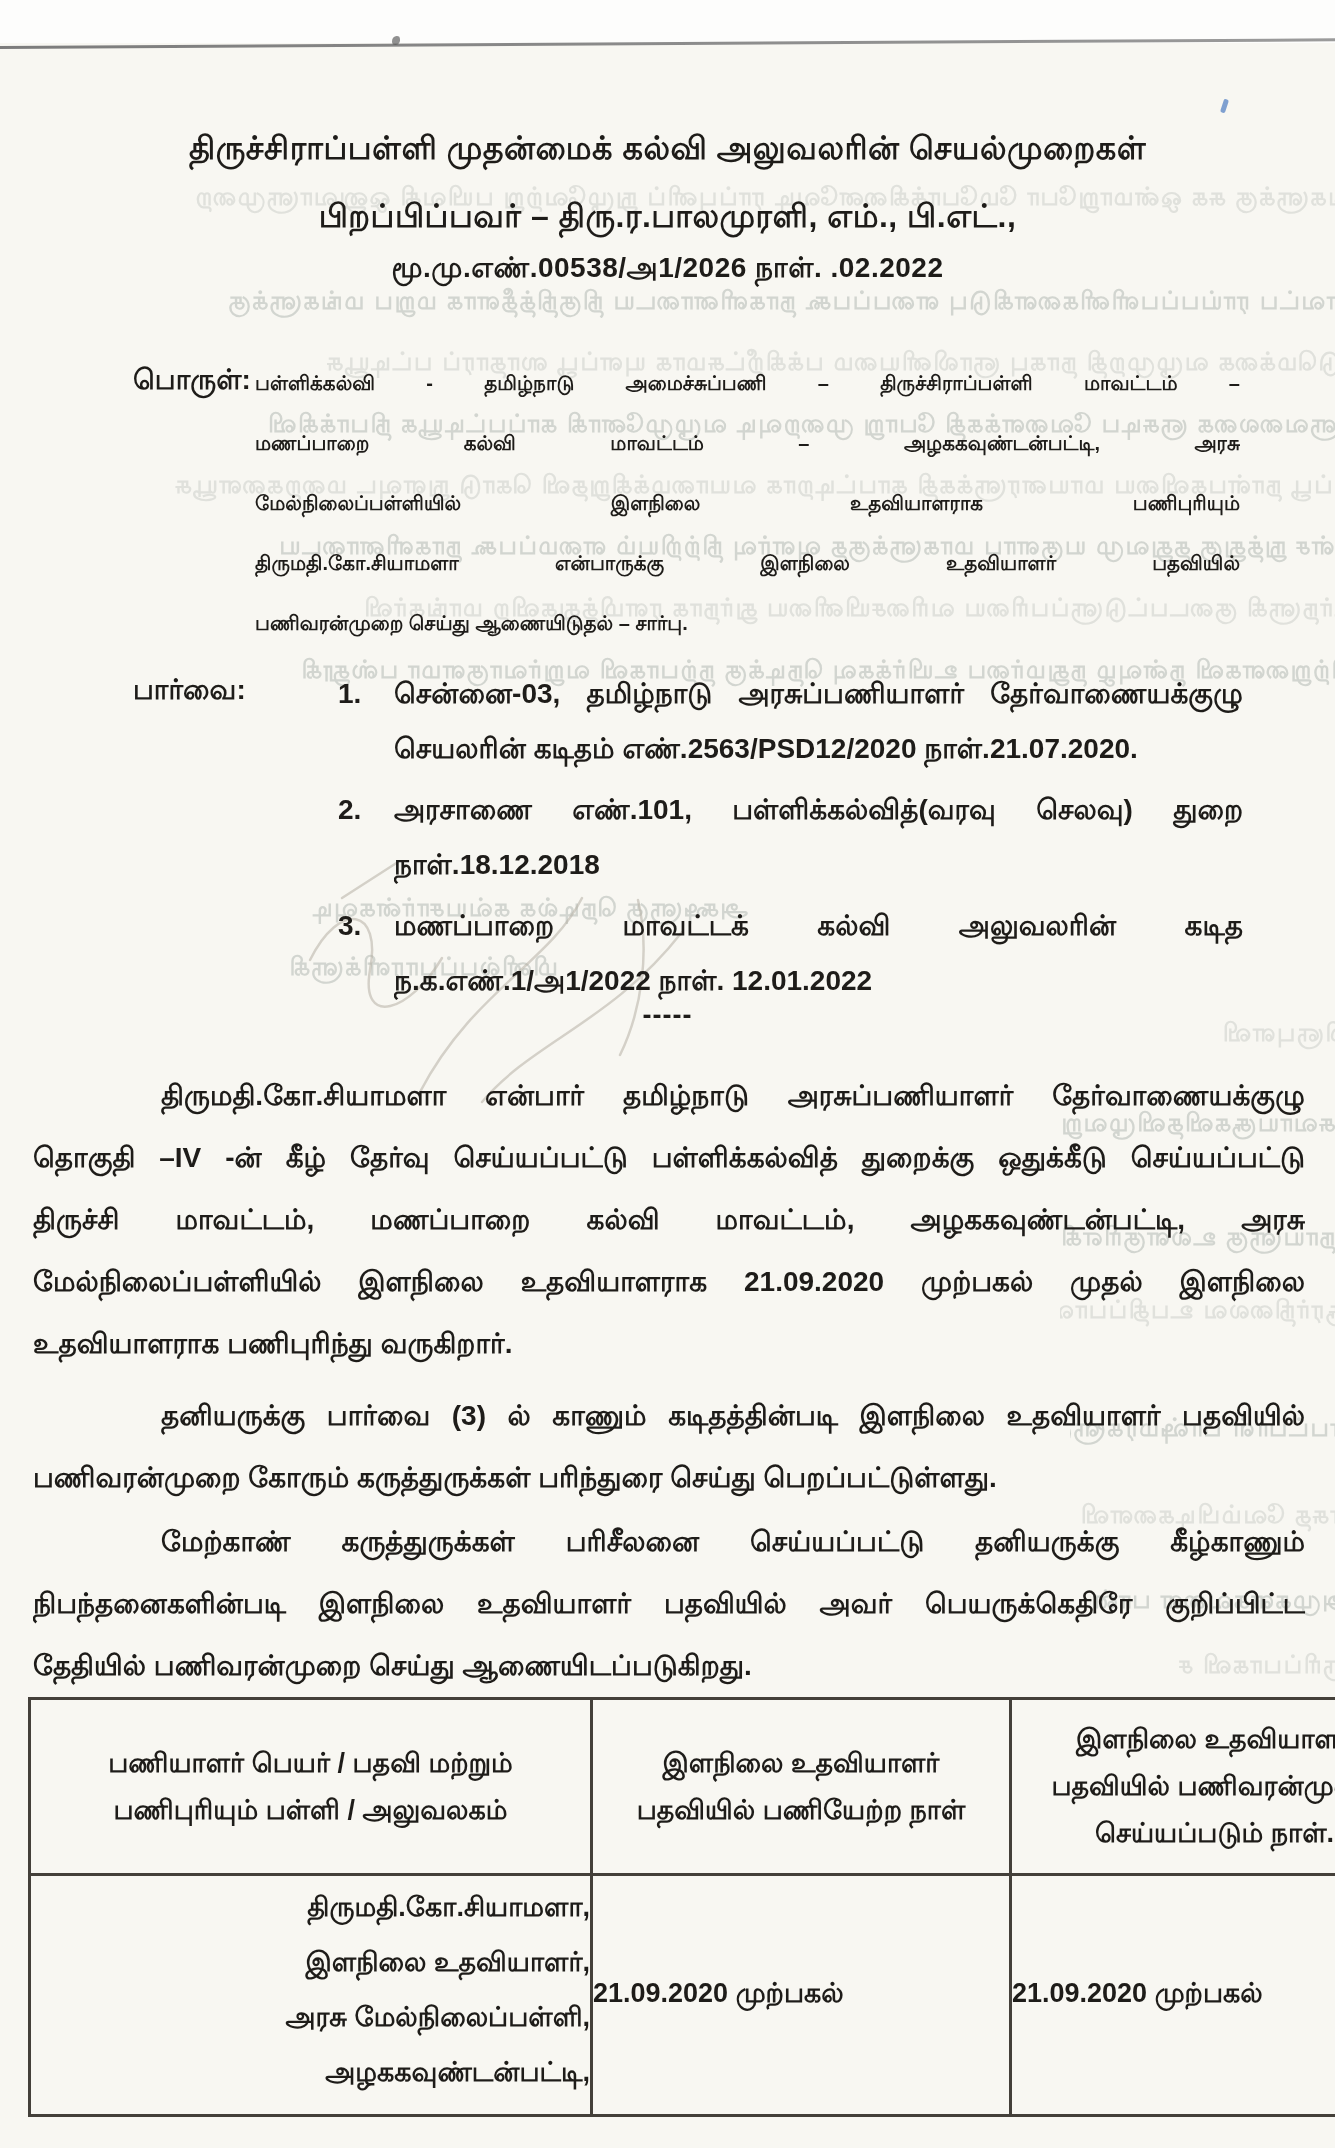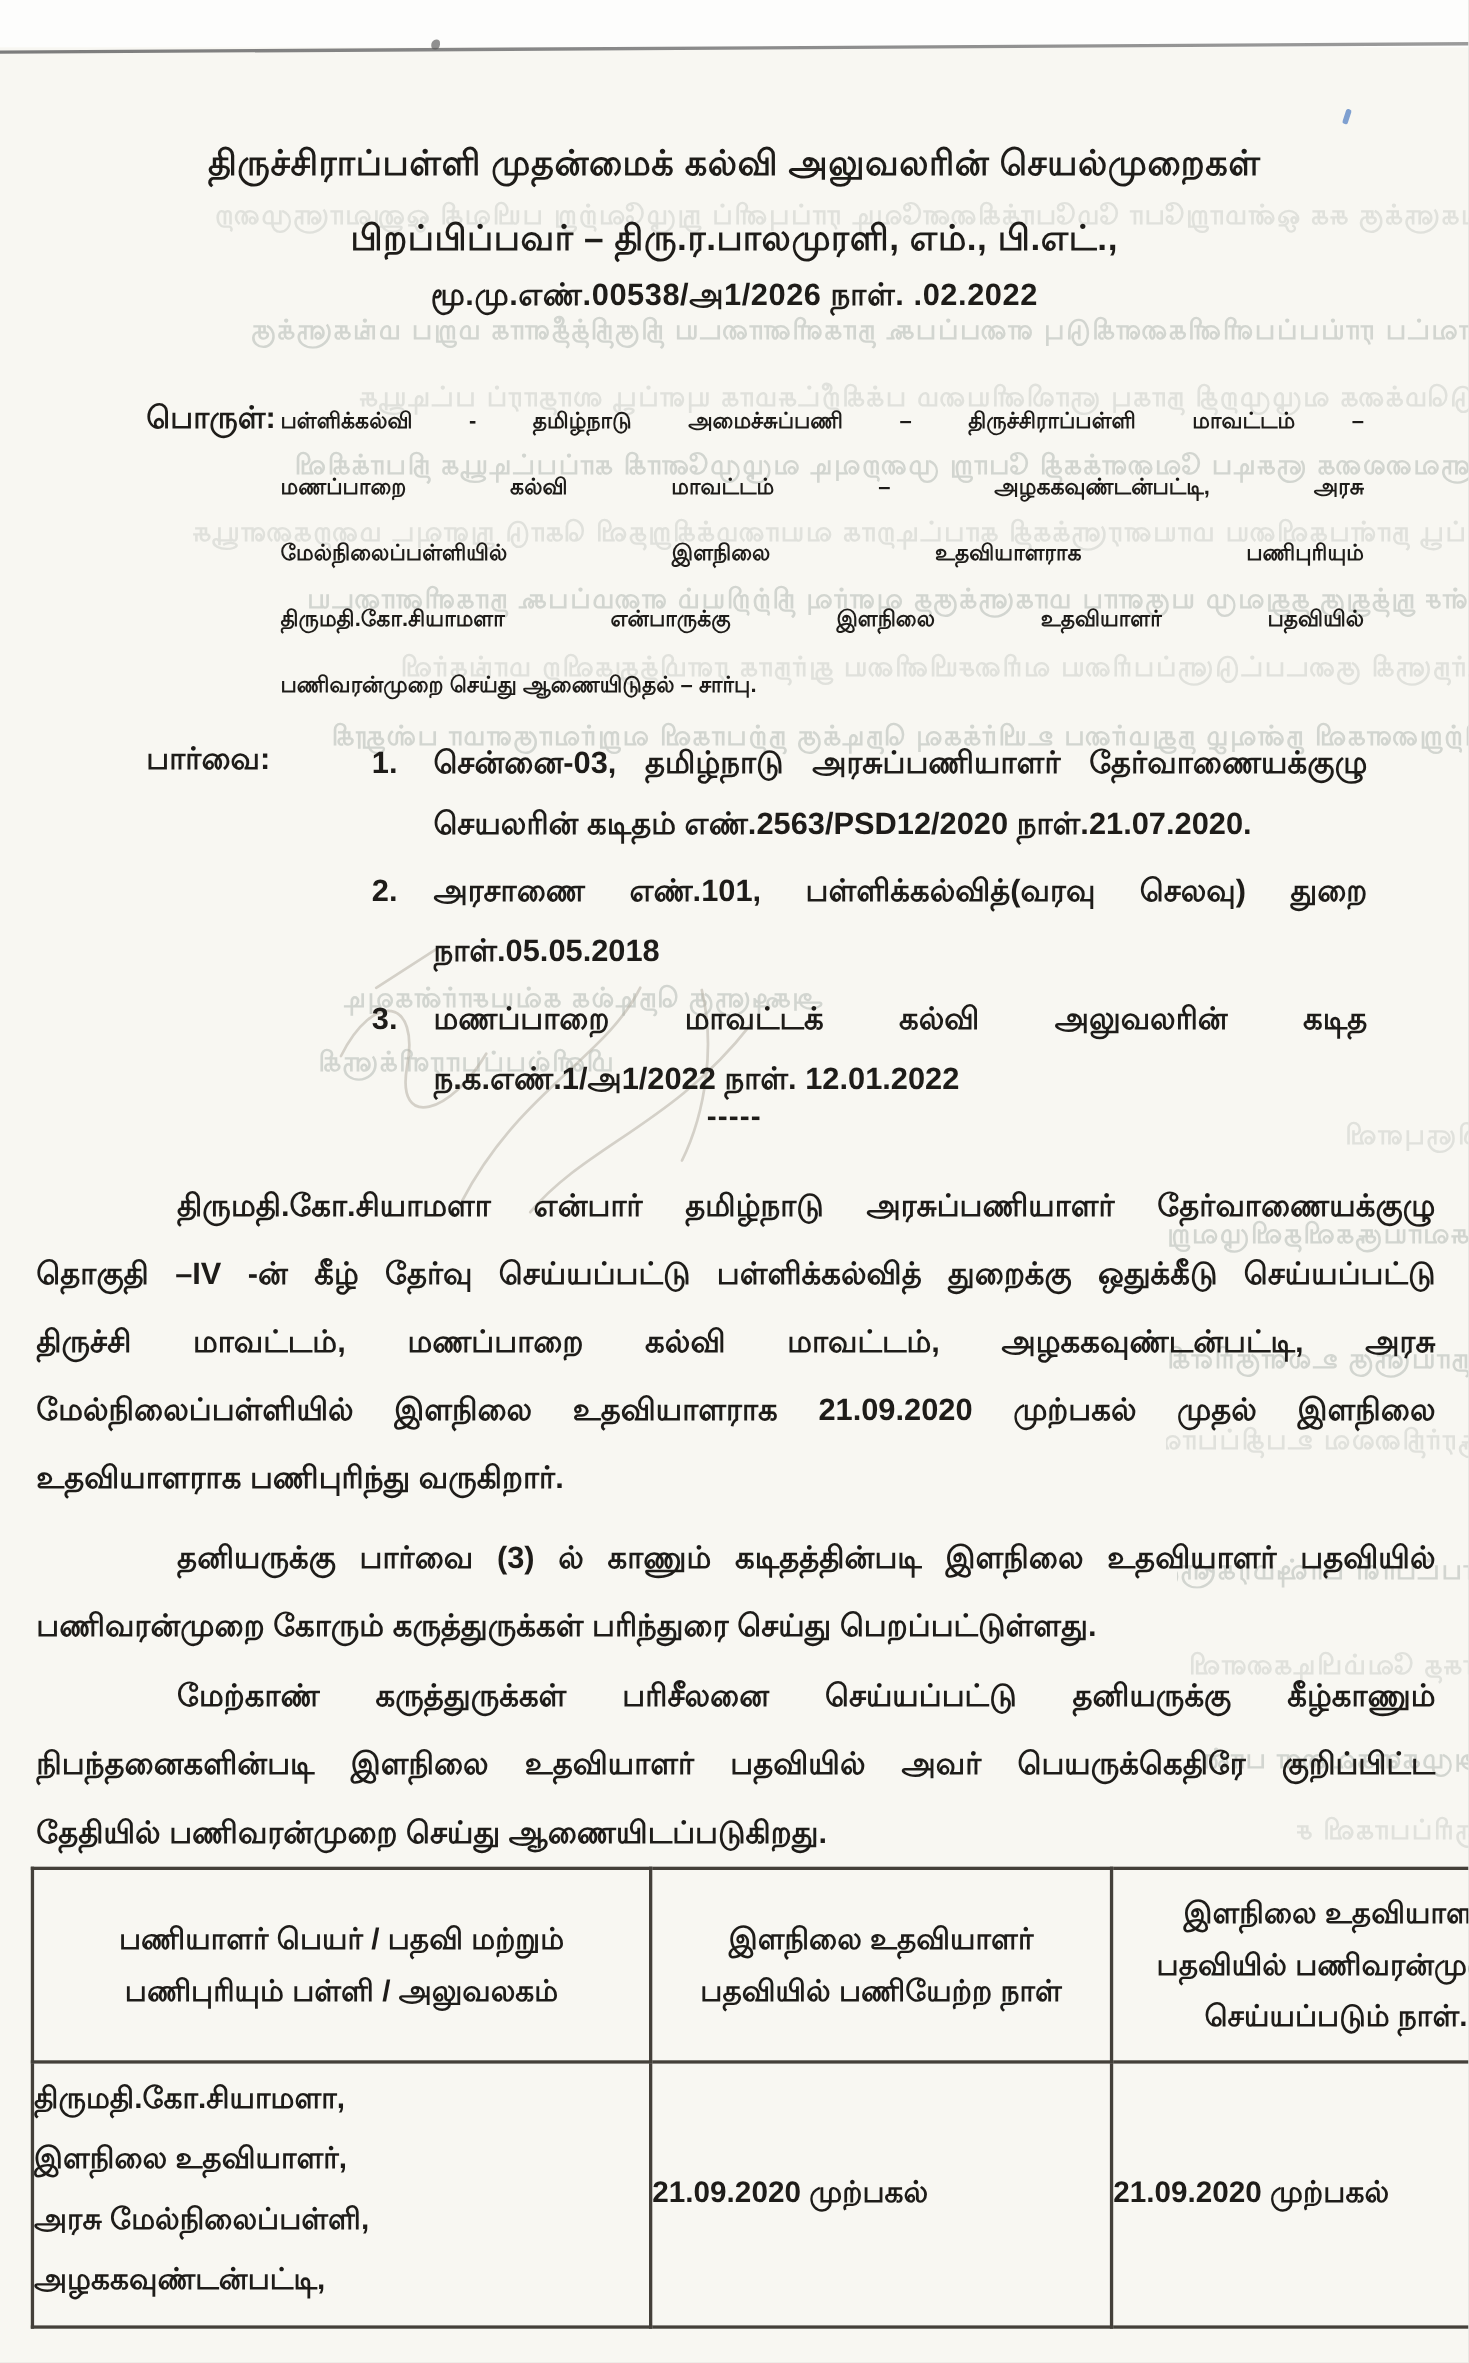--- a/index.html
+++ b/index.html
@@ -83,21 +83,21 @@
     border-collapse:collapse; table-layout:fixed; font-size:27px;
   }
   .doc-table th, .doc-table td { border:3px solid #44403a; padding:0; }
   .col1 { width:523px; } .col2 { width:380px; } .col3 { width:369px; }
   .doc-table thead th {
     height:165px; text-align:center; vertical-align:middle;
     line-height:47px; padding:4px 18px; font-weight:700;
   }
   .doc-table tbody td { height:238px; vertical-align:middle; }
   .cell-name { padding-left:74px; }
-  .cell-name .ln { height:55px; line-height:44px; text-align:left; white-space:nowrap; }
+  .cell-name .ln { height:55px; line-height:44px; text-align:right; white-space:nowrap; }
   .cell-date { }
 </style>
 </head>
 <body>
 
 <div class="page">
 
   <div class="topstrip"></div>
   <div class="topline"></div>
   <div class="speck-dark"></div>
@@ -148,21 +148,21 @@
   <div class="sec-label ref-label">பார்வை:</div>
   <div class="ref-items">
     <div class="ref-item">
       <div class="ref-num">1.</div>
       <div class="ln jl">சென்னை-03, தமிழ்நாடு அரசுப்பணியாளர் தேர்வாணையக்குழு</div>
       <div class="ln pl">செயலரின் கடிதம் எண்.2563/PSD12/2020 நாள்.21.07.2020.</div>
     </div>
     <div class="ref-item">
       <div class="ref-num">2.</div>
       <div class="ln jl">அரசாணை எண்.101, பள்ளிக்கல்வித்(வரவு செலவு) துறை</div>
-      <div class="ln pl">நாள்.05.05.2018</div>
+      <div class="ln pl">நாள்.18.12.2018</div>
     </div>
     <div class="ref-item">
       <div class="ref-num">3.</div>
       <div class="ln jl">மணப்பாறை மாவட்டக் கல்வி அலுவலரின் கடித</div>
       <div class="ln pl">ந.க.எண்.1/அ1/2022 நாள். 12.01.2022</div>
     </div>
   </div>
 
   <div class="separator">-----</div>
 

